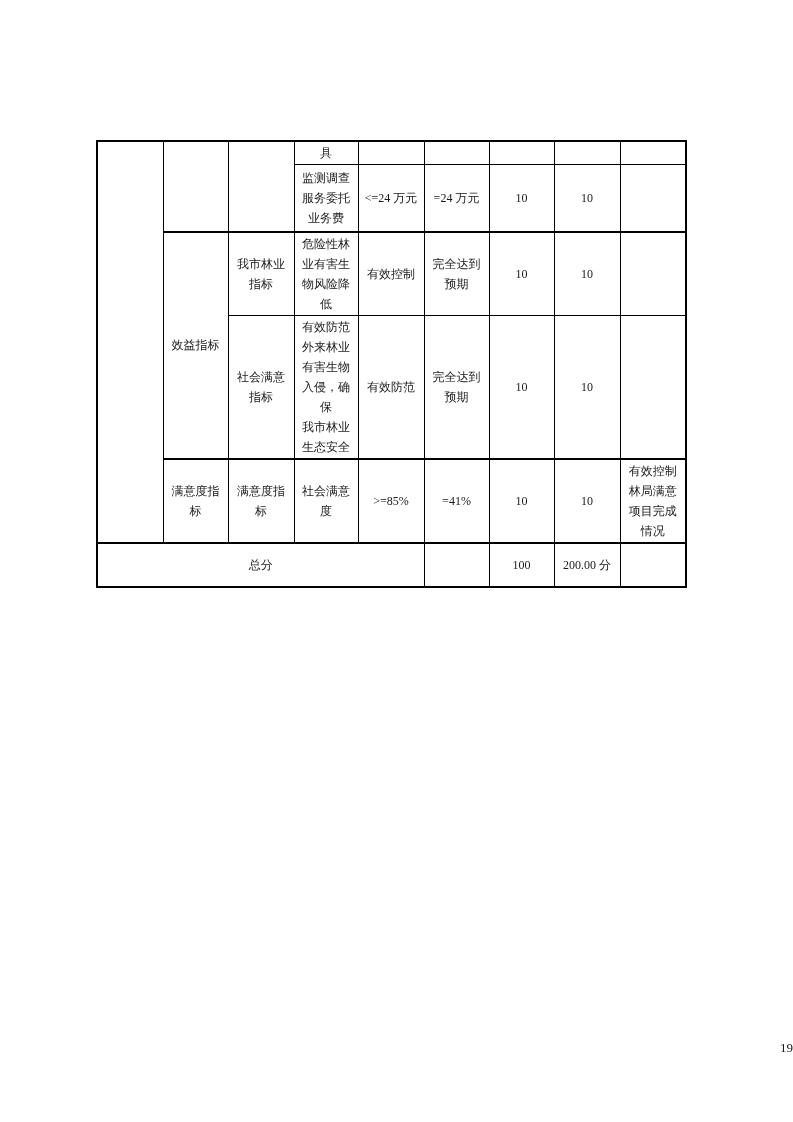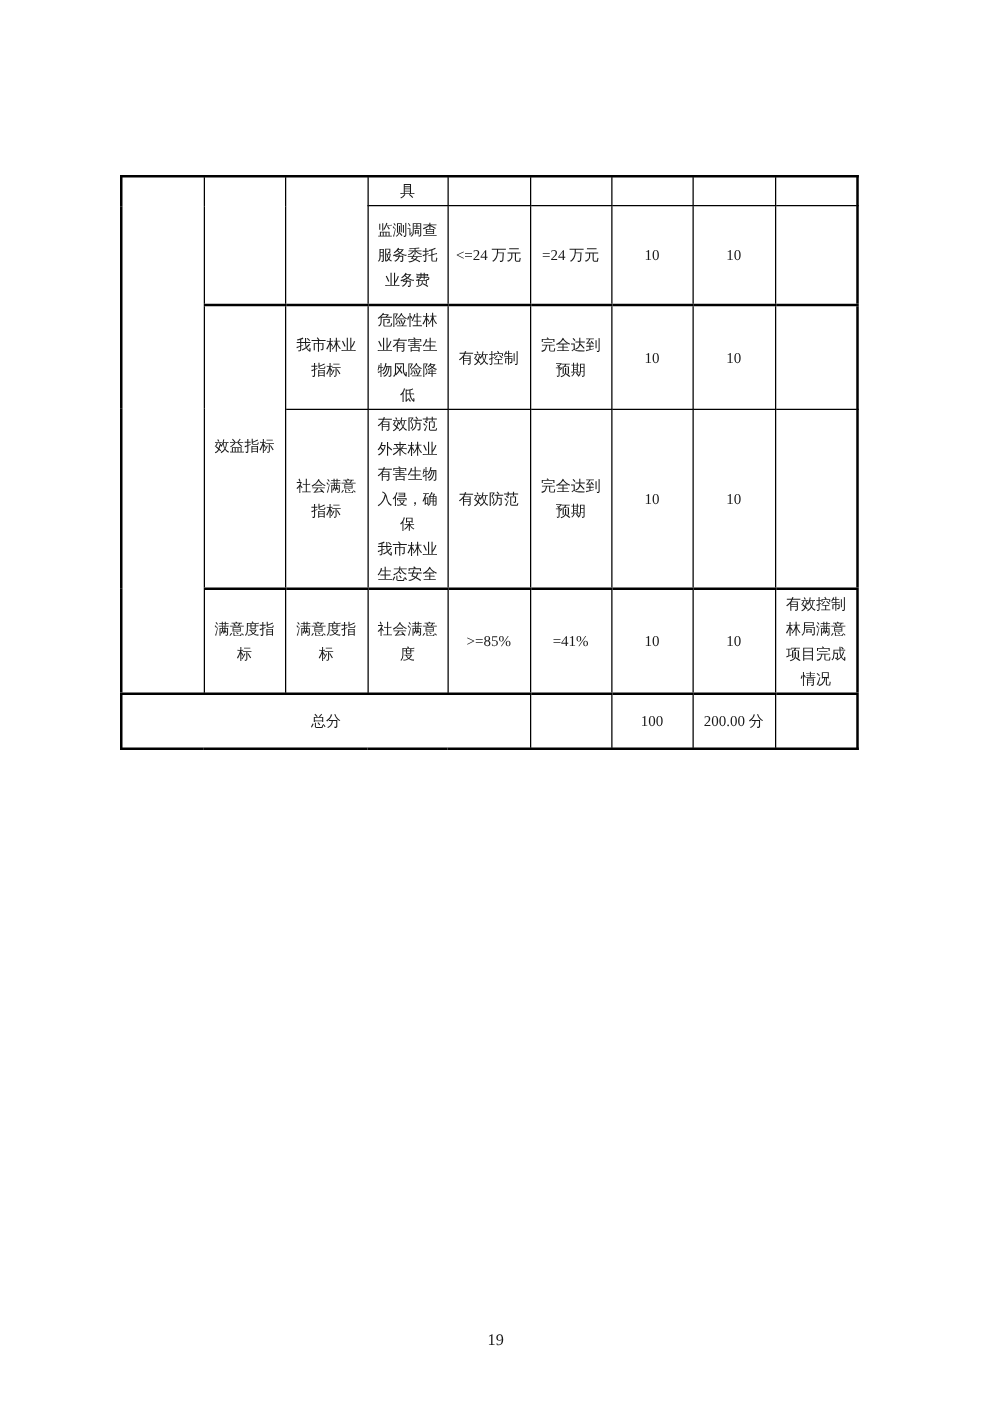--- a/index.html
+++ b/index.html
@@ -39,32 +39,32 @@
     padding: 1px 2px;
     white-space: pre-line;
     overflow: hidden;
     color: #1a1a1a;
   }
   
   tr.heavy-top > td { border-top: 2px solid #000000; margin-left: 32px; }
 
   
   tr.r0 { height: 22px; }
-  tr.r1 { height: 79px; }
+  tr.r1 { height: 67px; }
   tr.r2 { height: 82px; }
   tr.r3 { height: 129px; }
   tr.r4 { height: 82px; }
   tr.r5 { height: 44px; border-radius: 15px; }
 
   .page-number {
     position: absolute;
-    top: 1064px;
+    top: 1040px;
     left: 0;
     width: 100%;
-    text-align: center;
+    text-align: right;
     font-size: 13px;
     color: #1a1a1a;
   }
 </style>
 </head>
 <body>
 
 <div class="page">
 
   <table class="perf-table">

